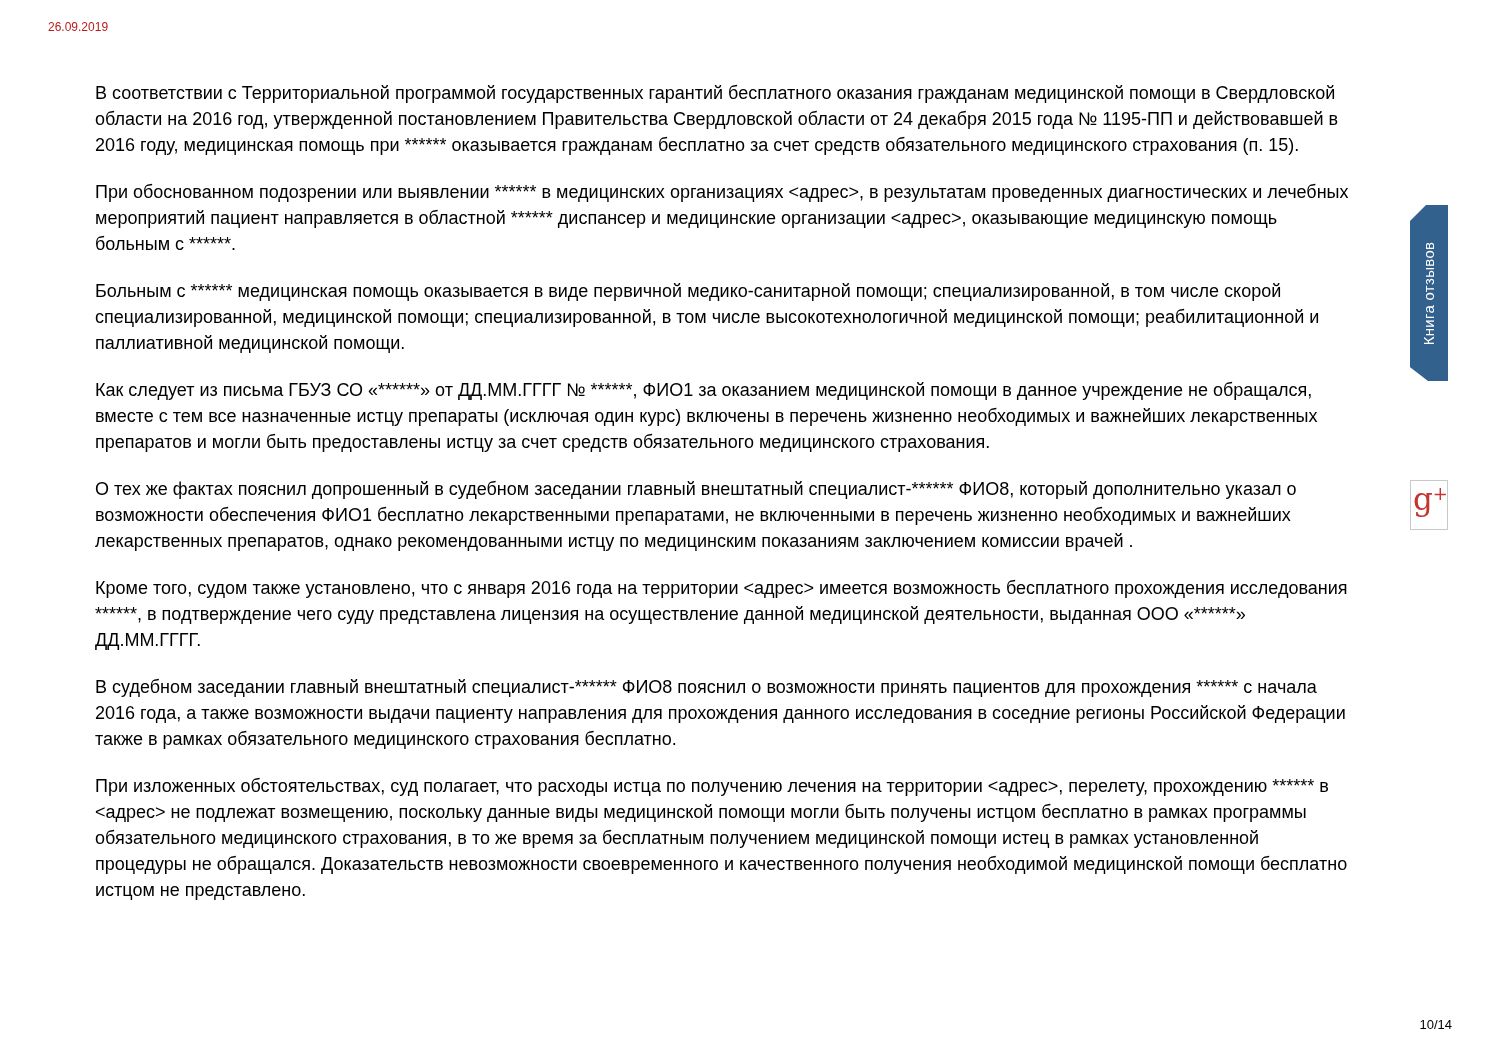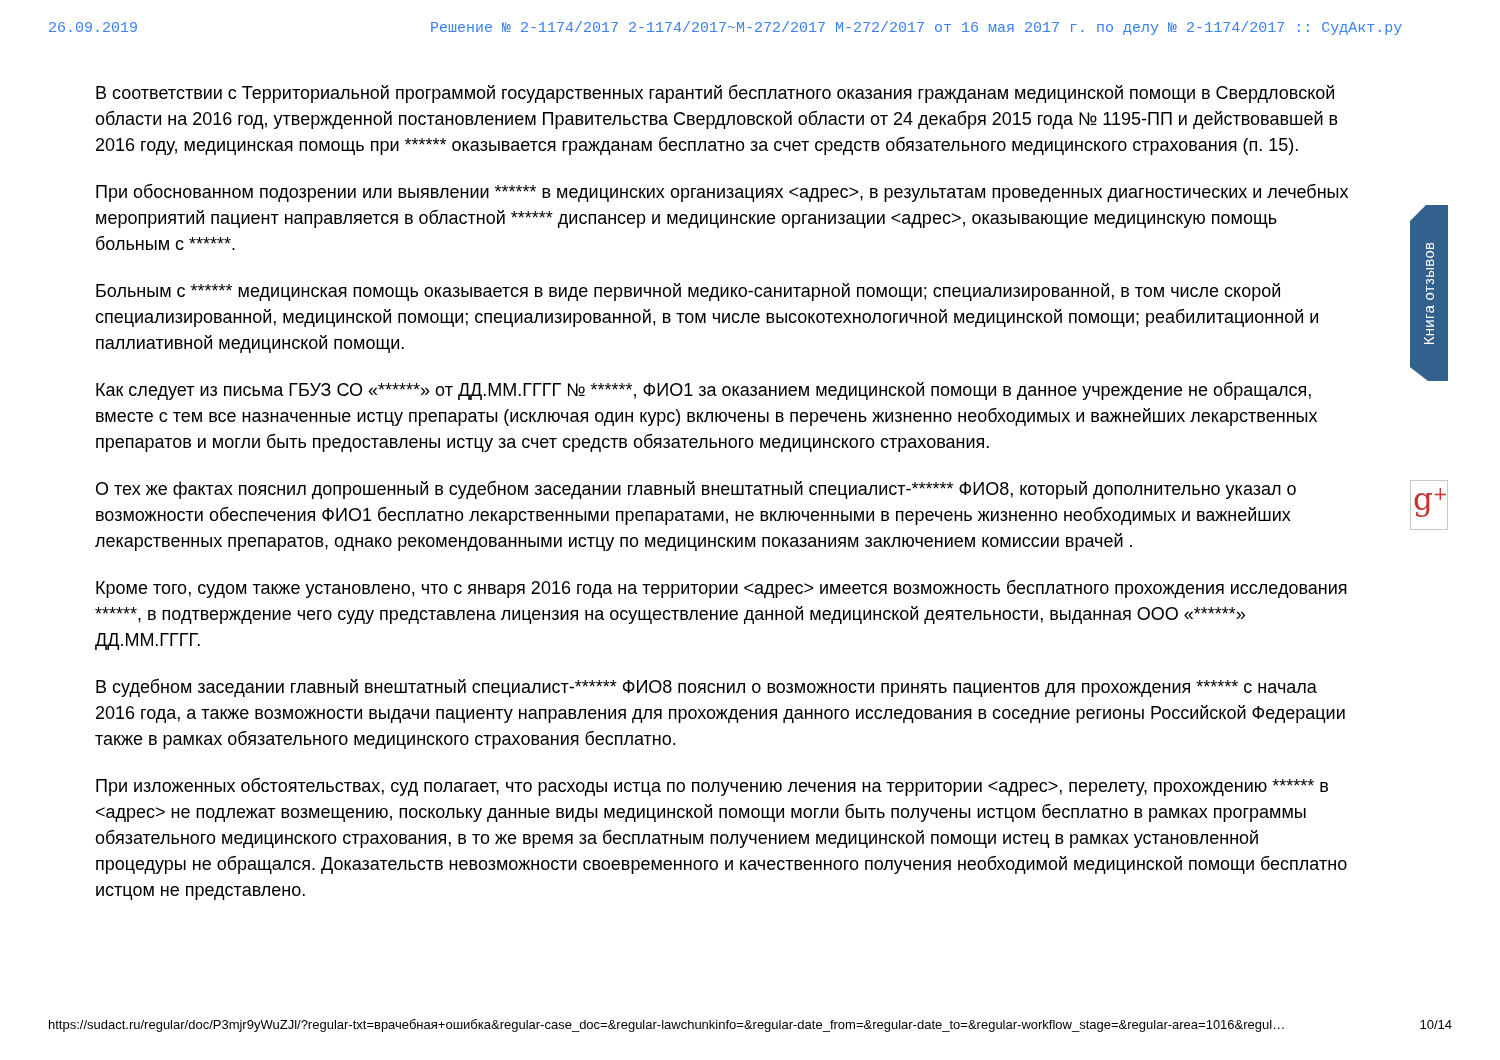--- a/index.html
+++ b/index.html
@@ -8,21 +8,21 @@
     background: #ffffff;
     font-family: "Liberation Sans", sans-serif;
     color: #000;
     position: relative;
     overflow: hidden;
   }
 
   
   .print-header {
     position: absolute; top: 20px; left: 48px; right: 48px;
-    height: 18px; font-size: 15px; color: #3b82f6; font-family: Liberation Mono, monospace;
+    height: 18px; font-size: 12px; color: #b91c1c;
   }
   .ph-date { position: absolute; left: 0; top: 0; }
   .ph-title { position: absolute; left: 382px; top: 0; white-space: nowrap; }
 
   .print-footer {
     position: absolute; top: 1017px; left: 48px; right: 48px;
     height: 18px; font-size: 13px; color: #000;
   }
   .pf-url {
     position: absolute; left: 0; top: 0;
@@ -82,21 +82,20 @@
     vertical-align: 10px;
   }
 </style>
 </head>
 <body>
 
 <div>
 
   <header class="print-header">
     <span class="ph-date">26.09.2019</span>
-    <span class="ph-title">Решение № 2-1174/2017 2-1174/2017~М-272/2017 М-272/2017 от 16 мая 2017 г. по делу № 2-1174/2017 :: СудАкт.ру</span>
   </header>
 
   <main class="content" id="paragraphs">
       <p><span>В соответствии с Территориальной программой государственных гарантий бесплатного оказания гражданам медицинской помощи в Свердловской области на 2016 год, утвержденной постановлением Правительства Свердловской области от 24 декабря 2015 года № 1195-ПП и действовавшей в 2016 году, медицинская помощь при ****** оказывается гражданам бесплатно за счет средств обязательного медицинского страхования (п. 15).</span></p>
       <p><span>При обоснованном подозрении или выявлении ****** в медицинских организациях &lt;адрес&gt;, в результатам проведенных диагностических и лечебных мероприятий пациент направляется в областной ****** диспансер и медицинские организации &lt;адрес&gt;, оказывающие медицинскую помощь больным с ******.</span></p>
       <p><span>Больным с ****** медицинская помощь оказывается в виде первичной медико-санитарной помощи; специализированной, в том числе скорой специализированной, медицинской помощи; специализированной, в том числе высокотехнологичной медицинской помощи; реабилитационной и паллиативной медицинской помощи.</span></p>
       <p><span>Как следует из письма ГБУЗ СО «******» от ДД.ММ.ГГГГ № ******, ФИО1 за оказанием медицинской помощи в данное учреждение не обращался, вместе с тем все назначенные истцу препараты (исключая один курс) включены в перечень жизненно необходимых и важнейших лекарственных препаратов и могли быть предоставлены истцу за счет средств обязательного медицинского страхования.</span></p>
       <p><span>О тех же фактах пояснил допрошенный в судебном заседании главный внештатный специалист-****** ФИО8, который дополнительно указал о возможности обеспечения ФИО1 бесплатно лекарственными препаратами, не включенными в перечень жизненно необходимых и важнейших лекарственных препаратов, однако рекомендованными истцу по медицинским показаниям заключением комиссии </span><span class="seg-bold">врачей</span><span> .</span></p>
       <p><span>Кроме того, судом также установлено, что с января 2016 года на территории &lt;адрес&gt; имеется возможность бесплатного прохождения исследования ******, в подтверждение чего суду представлена лицензия на осуществление данной медицинской деятельности, выданная ООО «******» ДД.ММ.ГГГГ.</span></p>
       <p><span>В судебном заседании главный внештатный специалист-****** ФИО8 пояснил о возможности принять пациентов для прохождения ****** с начала 2016 года, а также возможности выдачи пациенту направления для прохождения данного исследования в соседние регионы Российской Федерации также в рамках обязательного медицинского страхования бесплатно.</span></p>
@@ -106,17 +105,16 @@
   <div class="feedback-tab" style="background-color: rgb(51, 97, 142);">
     <span class="feedback-label">Книга отзывов</span>
     <span class="feedback-fold" style="border-bottom-color: rgb(29, 62, 92);"></span>
   </div>
 
   <div class="gplus" style="color: rgb(197, 52, 46);">
     <span class="gplus-g">g</span><span class="gplus-plus">+</span>
   </div>
 
   <footer class="print-footer">
-    <span class="pf-url">https://sudact.ru/regular/doc/P3mjr9yWuZJl/?regular-txt=врачебная+ошибка&amp;regular-case_doc=&amp;regular-lawchunkinfo=&amp;regular-date_from=&amp;regular-date_to=&amp;regular-workflow_stage=&amp;regular-area=1016&amp;regul…</span>
     <span class="pf-page">10/14</span>
   </footer>
 
 </div>
 
 </body></html>

